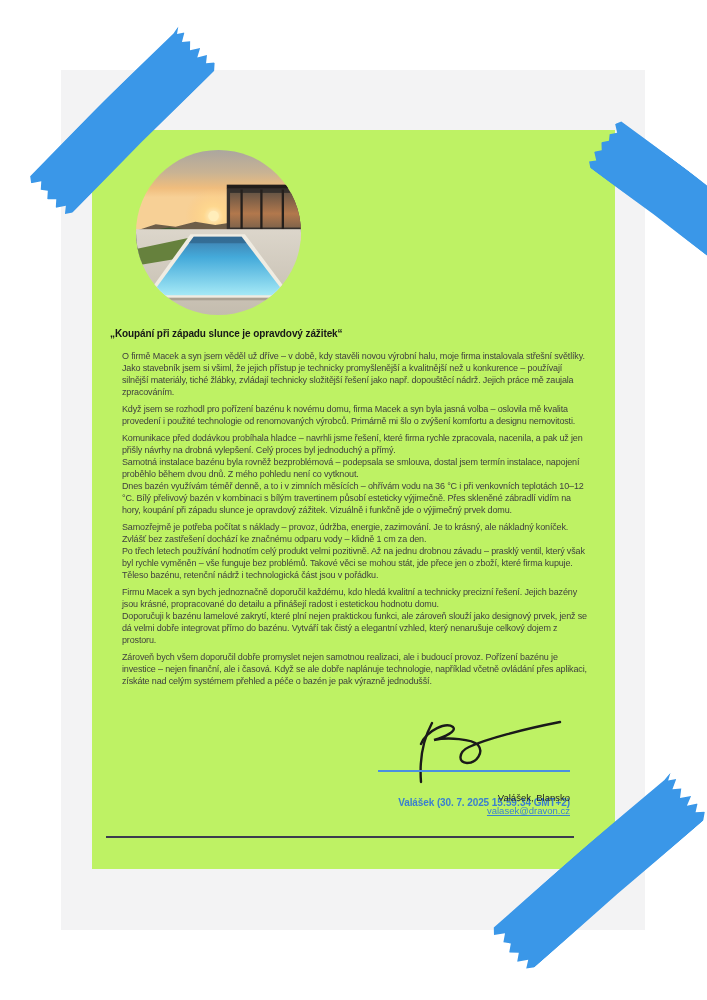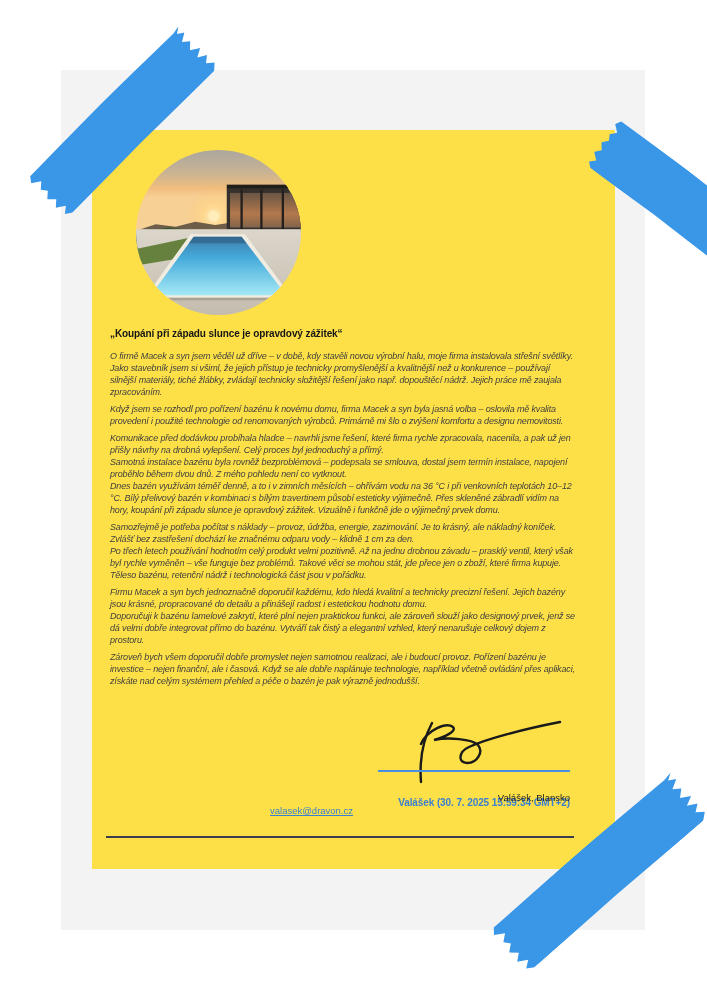--- a/index.html
+++ b/index.html
@@ -1,40 +1,40 @@
 <!DOCTYPE html>
 <html><head>
 <meta charset="utf-8">
 <style>
   html,body{margin:0;padding:0;background:#ffffff;}
   .canvas{position:relative;width:707px;height:1000px;background:#ffffff;overflow:hidden;
           font-family:"Liberation Sans", sans-serif;}
   .frame{position:absolute;left:61px;top:70px;width:584px;height:860px;background:#f3f3f4;}
-  .page{position:absolute;left:31px;top:60px;width:523px;height:739px;background:#fde047;}
+  .page{position:absolute;left:31px;top:60px;width:523px;height:739px;background:#bef264;}
 
   
   .photo{position:absolute;left:44px;top:20px;width:165px;height:165px;border-radius:50%;
          overflow:hidden;}
   .photo svg{display:block;width:100%;height:100%;}
 
   
   .title{position:absolute;left:18px;top:198px;width:466px;margin:0;
          font-size:10px;font-weight:700;color:#161616;letter-spacing:-0.1px;}
-  .body-text{position:absolute;left:18px;top:220px;width:466px;font-style:italic;}
+  .body-text{position:absolute;left:30px;top:220px;width:466px;}
   .body-text p{margin:0 0 5px 0;font-size:9px;line-height:12px;color:#3f3f3f;
                letter-spacing:-0.15px;white-space:pre-line;}
 
   
   .sig-svg{position:absolute;left:280px;top:588px;width:200px;height:66px;overflow:visible;}
   .sig-line{position:absolute;left:286px;top:640px;width:192px;height:2px;background:#4a90e2;}
   .sig-stamp{position:absolute;left:178px;top:645px;width:300px;text-align:right;
              font-size:10px;font-weight:600;color:#3a7fd0;letter-spacing:-0.1px;margin-top:22px;}
   .sig-name{position:absolute;left:178px;top:662px;width:300px;text-align:right;
             font-size:9.5px;font-weight:400;color:#222222;}
-  .sig-email{position:absolute;left:178px;top:675px;width:300px;text-align:left;
+  .sig-email{position:absolute;left:178px;top:675px;width:300px;text-align:right;
              font-size:9.5px;color:#3a7fd0;text-decoration:underline;cursor:pointer;}
   .footer-rule{position:absolute;left:14px;top:706px;width:468px;height:2px;background:#3c3c4e;}
 
   
   .tape{position:absolute;background:#3a97e8;
         clip-path:polygon(2% 2%, 50% 0%, 96% 3%, 100% 0%, 97% 8%, 100% 15%, 96% 24%, 99% 33%,
                           96% 44%, 100% 54%, 96% 62%, 100% 71%, 97% 80%, 100% 90%, 97% 100%,
                           50% 98%, 4% 100%, 1% 92%, 4% 83%, 0% 73%, 3% 63%, 0% 52%, 3% 42%,
                           1% 32%, 4% 22%, 0% 12%);}
   .tape-tl{left:15px;top:94px;width:215px;height:57px;transform:rotate(-45deg);}

